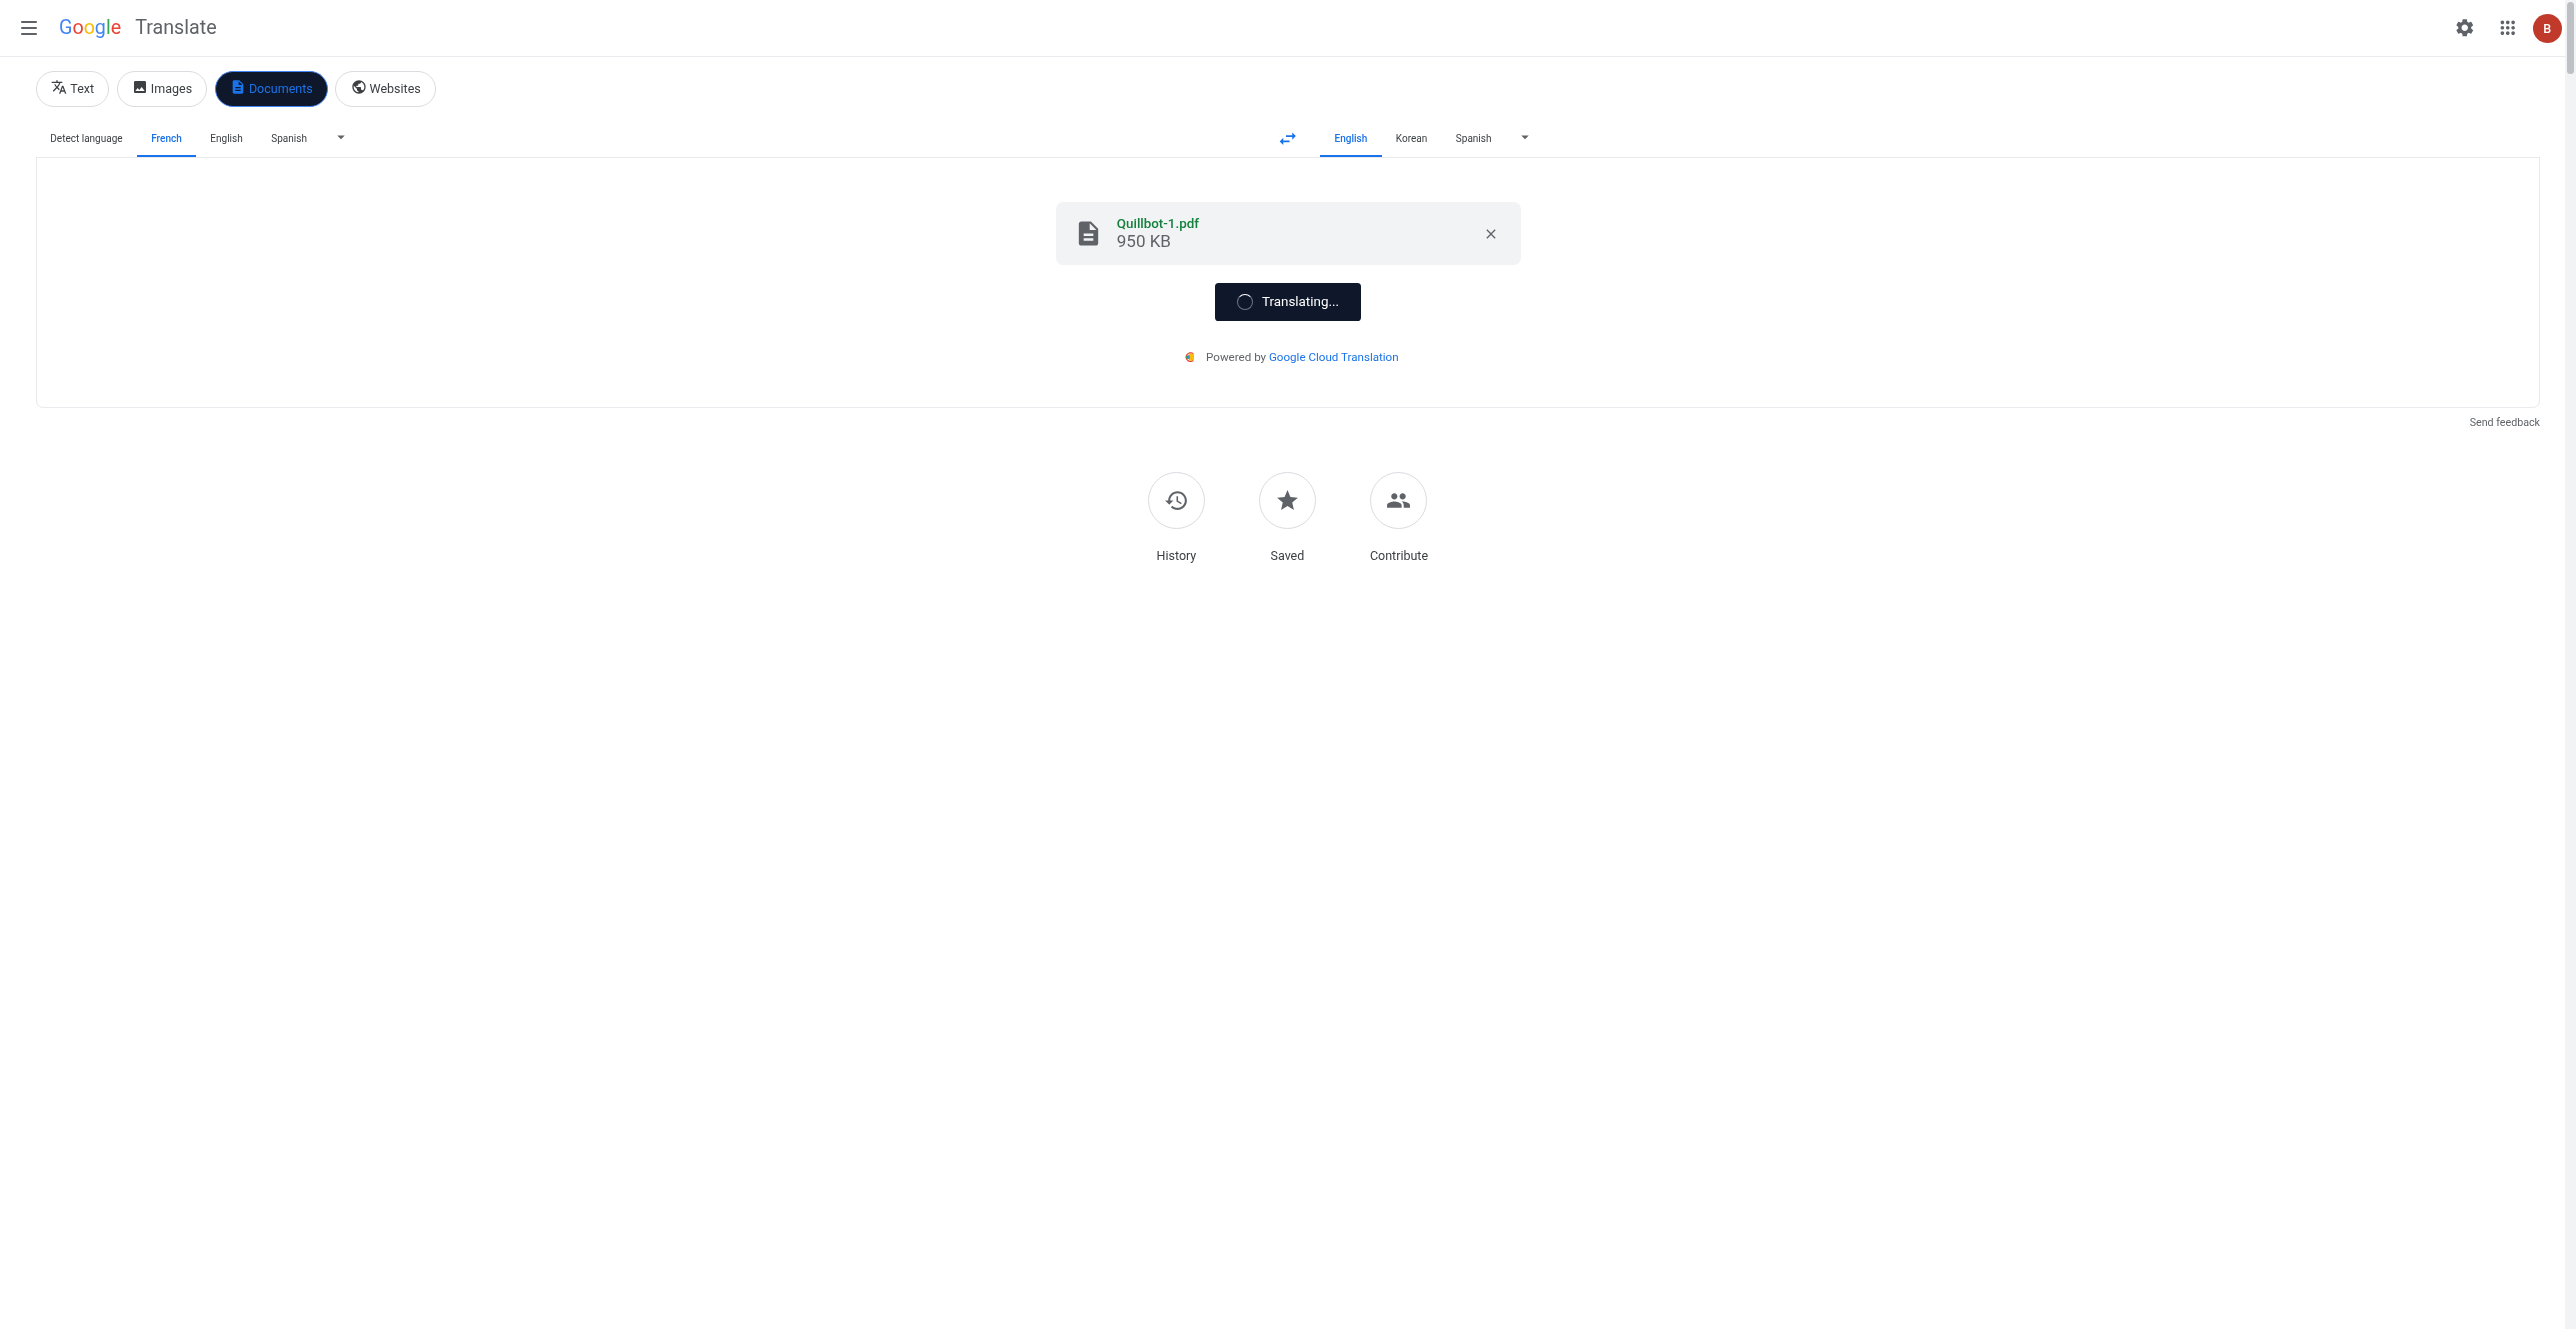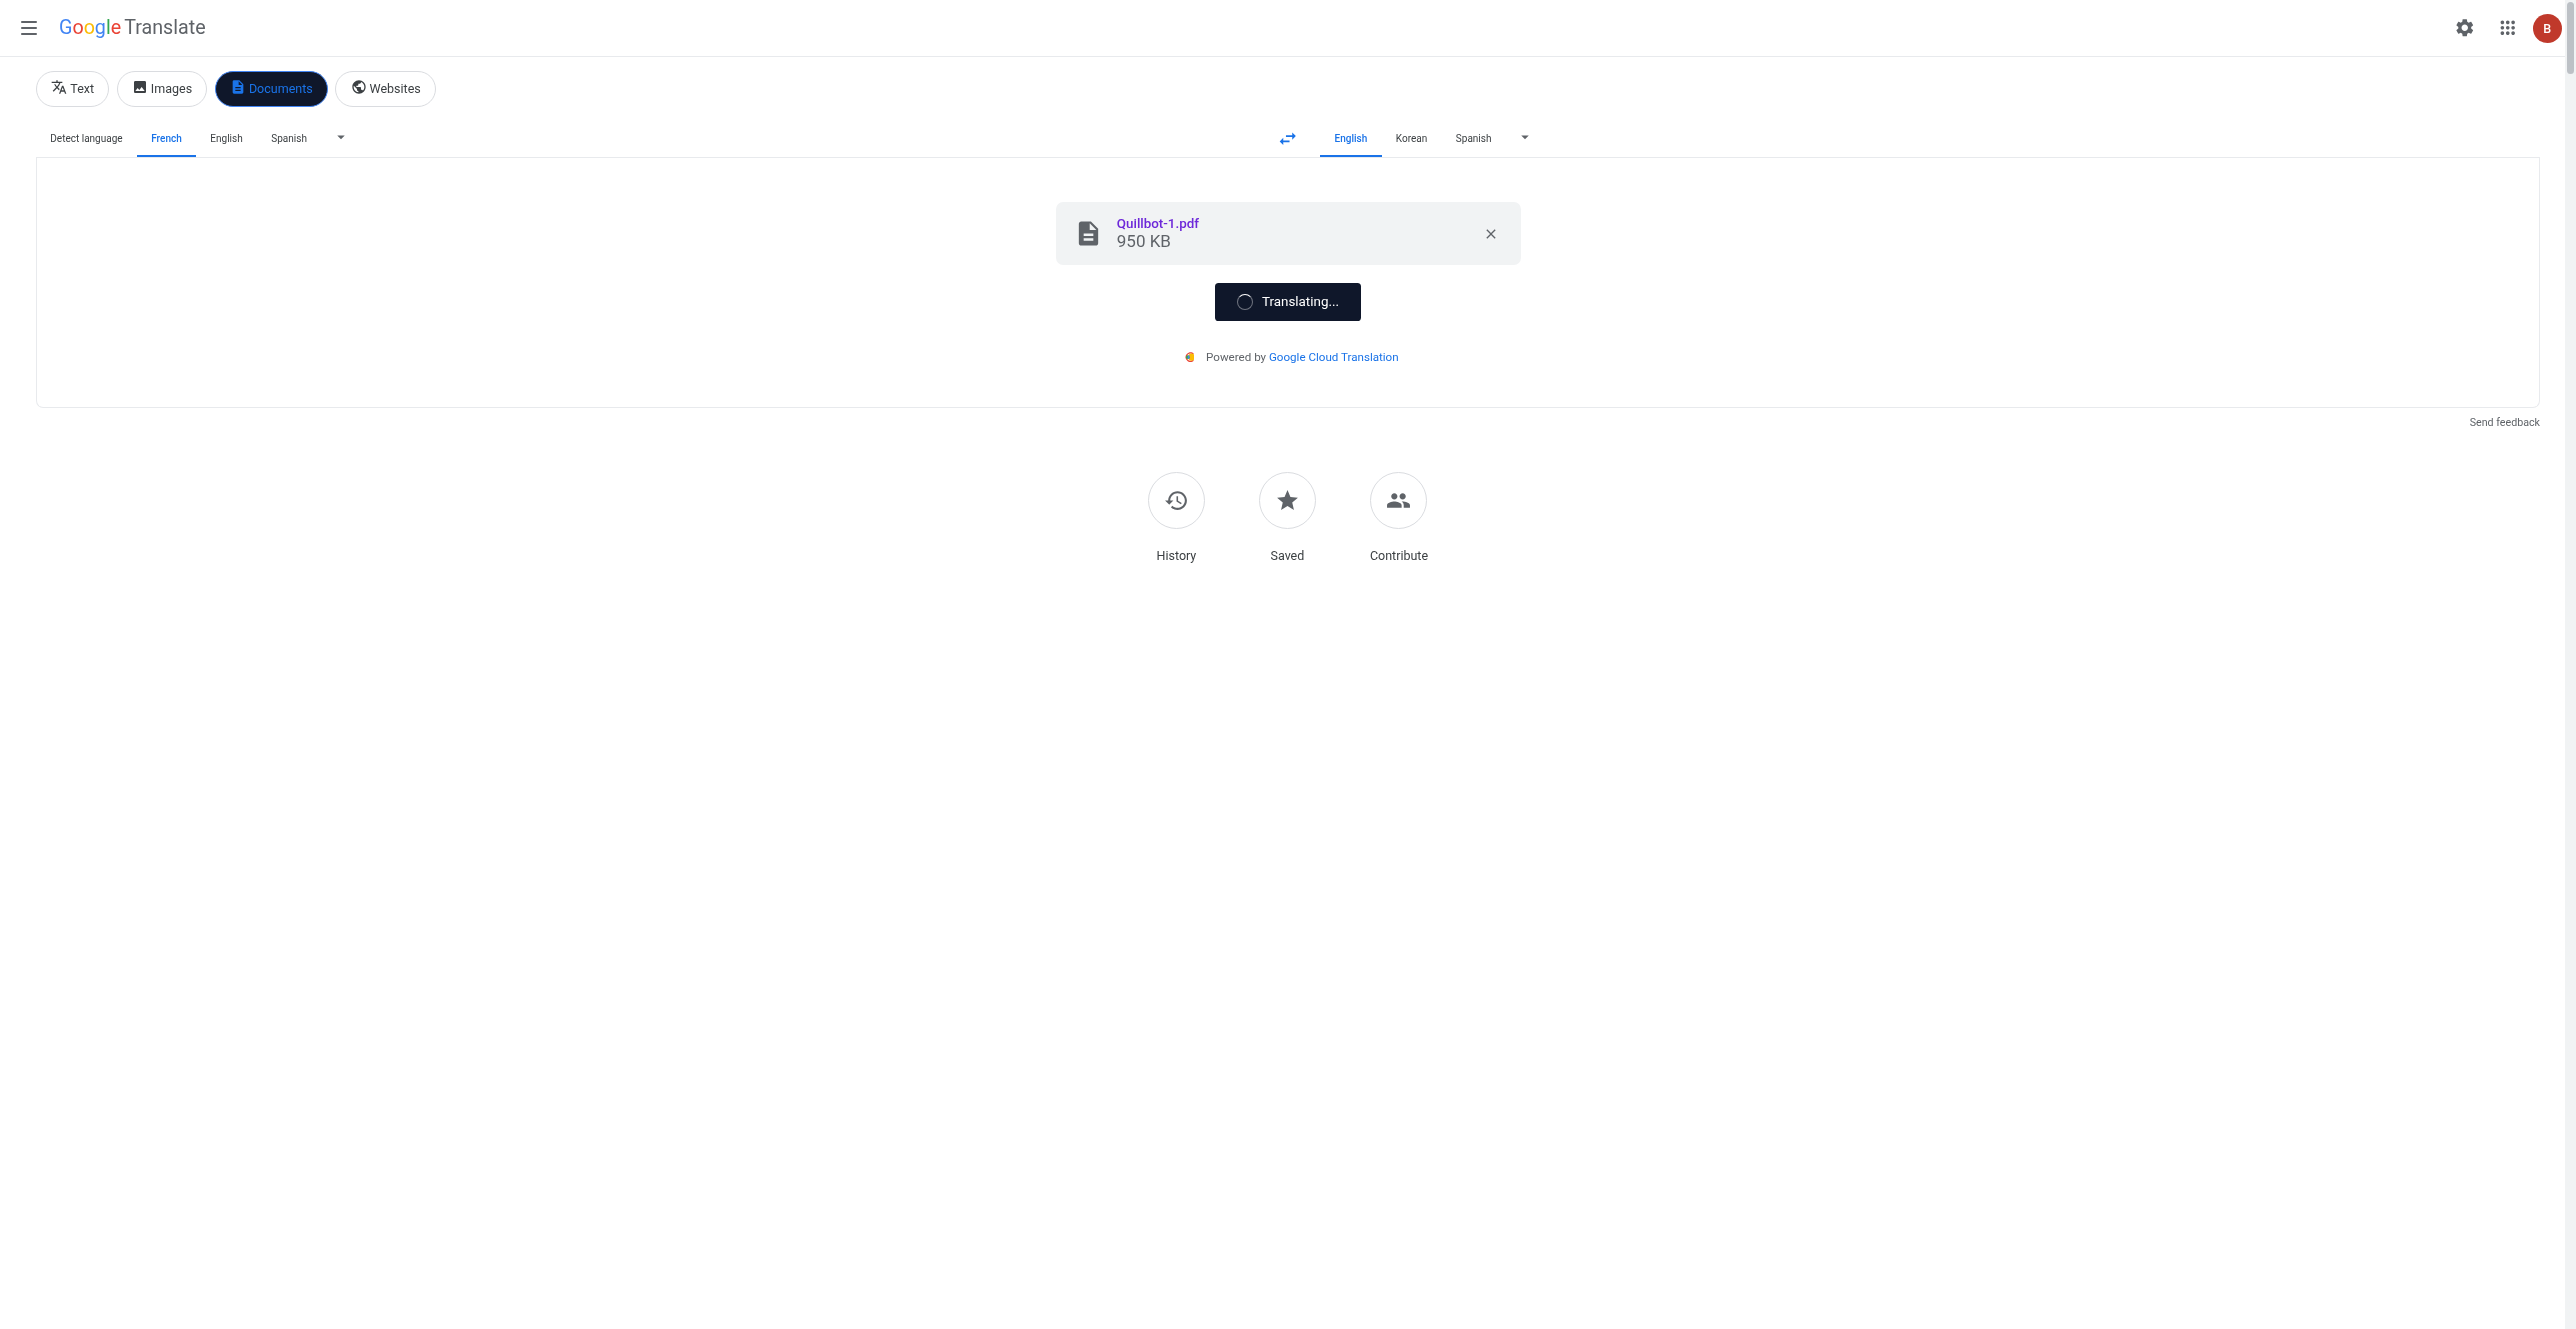--- a/index.html
+++ b/index.html
@@ -37,21 +37,21 @@
     }
     .hamburger-line {
       width: 16px;
       height: 1.8px;
       background: #5f6368;
       border-radius: 0.9px;
     }
     .logo {
       display: flex;
       align-items: center;
-      gap: 3px;
+      gap: 14px;
       text-decoration: none;
     }
     .logo-google {
       font-size: 19.7px;
       font-weight: 400;
     }
     .g-blue { color: #4285f4; }
     .g-red { color: #ea4335; }
     .g-yellow { color: #fbbc05; }
     .g-green { color: #34a853; }
@@ -201,21 +201,21 @@
       font-size: 25px;
       display: flex;
       align-items: center;
     }
     .file-info {
       flex: 1;
     }
     .file-name {
       font-size: 13.4px;
       font-weight: 500;
-      color: #6d28d9;
+      color: #15803d;
     }
     .file-size {
       font-size: 17px;
       color: #5f6368;
     }
     .file-close-btn {
       background: none;
       border: none;
       cursor: pointer;
       color: #5f6368;

